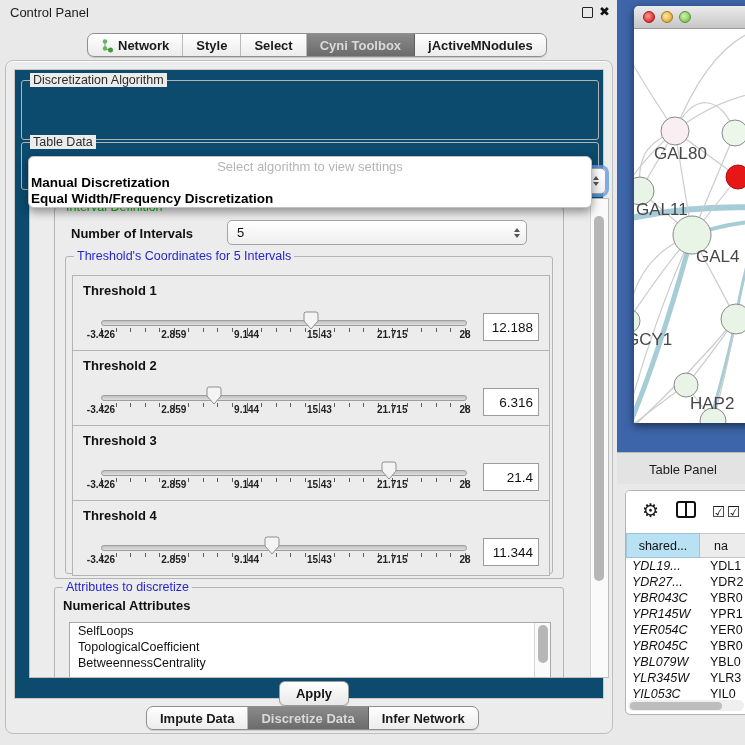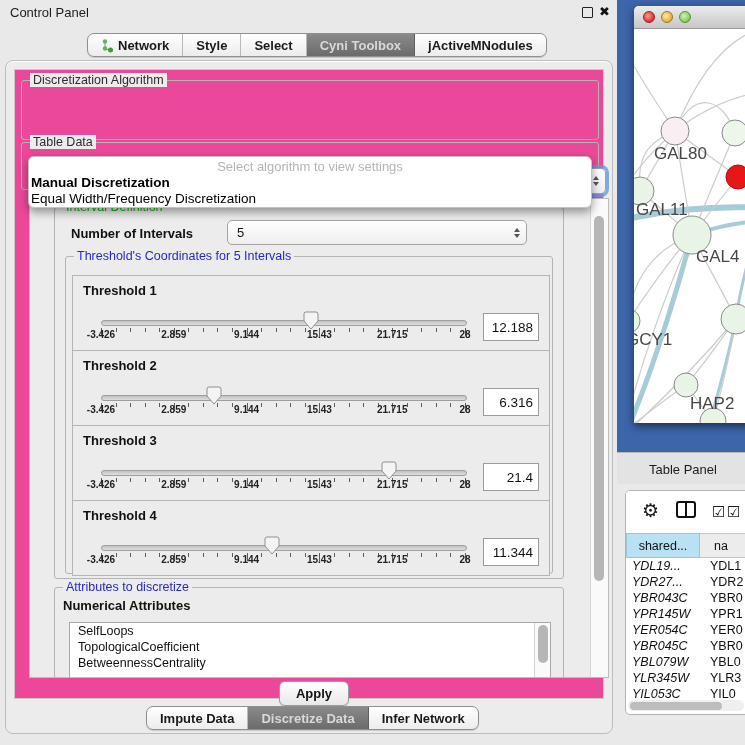--- a/index.html
+++ b/index.html
@@ -22,21 +22,21 @@
   .seg:last-child{border-right:none;}
   .seg.sel{background:linear-gradient(#8a8a8a,#6b6b6b);color:#d9d9d9;border-right-color:#5f5f5f;}
   .seg .tabicon{margin-right:5px;display:inline-flex;}
 
   #top-tabbar{left:87px;top:33px;}
   #bottom-tabbar{left:146px;top:706px;}
 
   
   #panel-a{left:5px;top:60px;width:606px;height:672px;border:1px solid #bdbdbd;border-radius:8px;
            background:#ececec;box-shadow:inset 0 1px 0 #fff;}
-  #panel-b{left:8px;top:8px;width:588px;height:628px;border:1px solid #c9c9c9;background:#ec4899;}
+  #panel-b{left:8px;top:8px;width:588px;height:628px;border:1px solid #c9c9c9;background:#0c4a6e;}
 
   .groupbox{border:1px solid #b4b4b4;border-radius:3px;}
   .grouplabel{position:absolute;top:-8px;left:8px;font-size:12.5px;background:#ececec;padding:0 3px;}
   .g-dark{color:#2c2c2c;} .g-green{color:#0db80d;} .g-blue{color:#2626cf;}
 
   
   .combo{border:1px solid #a3a3a3;border-radius:5px;background:linear-gradient(#ffffff,#eeeeee);
          font-size:13px;color:#111;display:flex;align-items:center;padding-left:9px;box-sizing:border-box;}
   .combo .stepper{margin-left:auto;width:18px;height:100%;display:flex;flex-direction:column;
                   align-items:center;justify-content:center;gap:2px;}
@@ -44,21 +44,21 @@
             border-bottom:4.5px solid #555;}
   .arrow-dn{width:0;height:0;border-left:3.5px solid transparent;border-right:3.5px solid transparent;
             border-top:4.5px solid #555;}
   #algo-combo{left:21px;top:98px;width:570px;height:26px;
               box-shadow:0 0 0 3px rgba(100,155,225,.8);z-index:4;}
 
   
   #algo-popup{left:13px;top:86px;width:564px;height:52px;background:#fff;border:1px solid #c2c2c2;
               border-radius:6px;box-shadow:0 4px 10px rgba(0,0,0,.4);z-index:10;padding-top:2px;box-sizing:border-box;}
   .popup-prompt{height:16px;text-align:center;font-size:13px;color:#b5b5b5;}
-  .popup-item{height:16px;font-size:13.5px;color:#000;padding-left:2px;}
+  .popup-item{height:16px;font-size:13.5px;color:#000;padding-left:2px;font-weight:bold;}
   .popup-item.sel{font-weight:bold;}
 
   
   #scrollpane{left:14px;top:128px;width:578px;height:478px;border:1px solid #bdbdbd;background:#ececec;overflow:hidden;}
   
 
   .vscrollbar{position:absolute;background:#fafafa;border-left:1px solid #d4d4d4;}
   .vthumb{position:absolute;left:3px;width:10px;border-radius:5px;background:#b6b6b6;}
 
   

